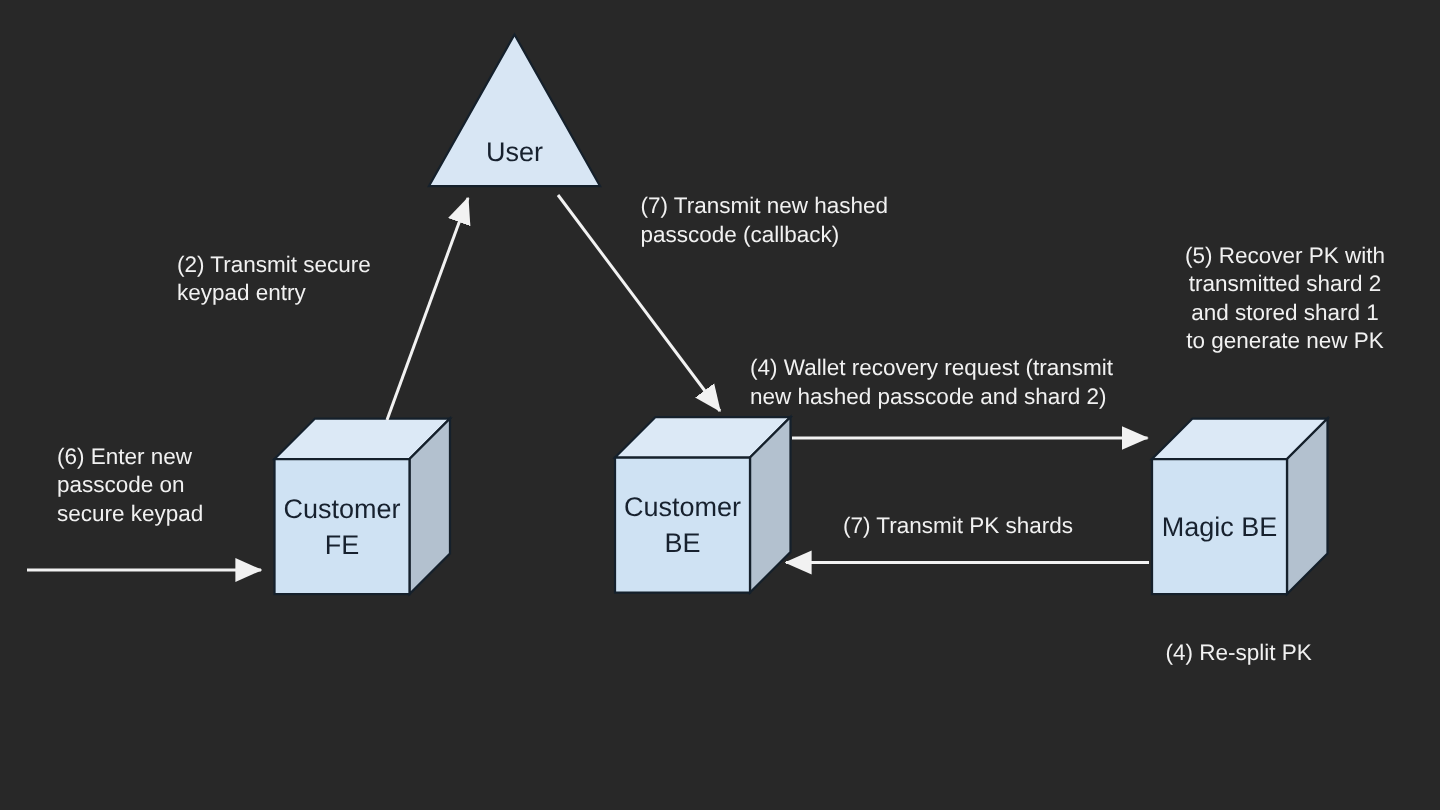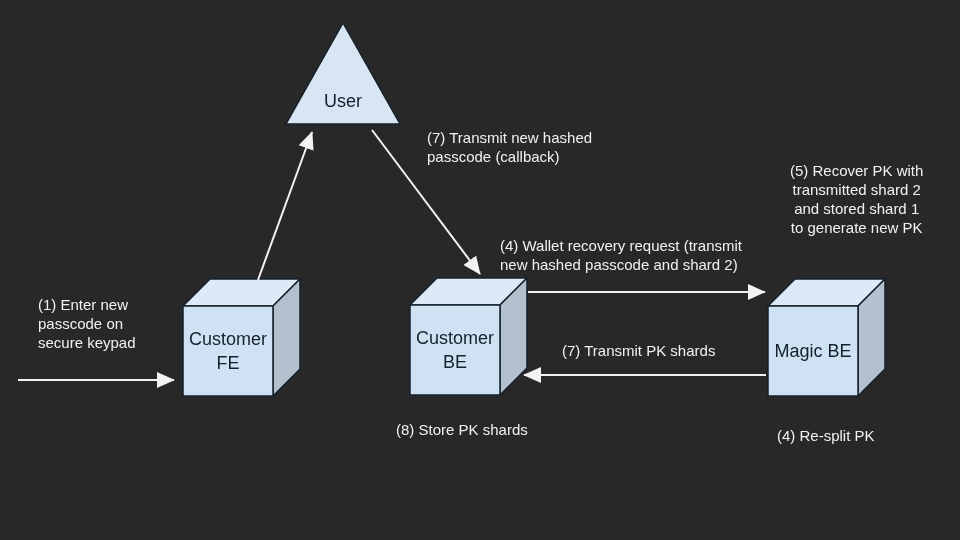--- a/index.html
+++ b/index.html
@@ -85,28 +85,29 @@
     <line class="arrow" x1="766" y1="375" x2="524" y2="375" marker-end="url(#ah)"></line>
   </svg>
 
   <div class="node-label" style="left:343px; top:89px;">User</div>
   <div class="node-label" style="left:228px; top:327px;">Customer
 FE</div>
   <div class="node-label" style="left:455px; top:326px;">Customer
 BE</div>
   <div class="node-label" style="left:813px; top:339px;">Magic BE</div>
 
-  <div class="step-label" style="left:38px; top:295px;">(1) Enter new
+  <div class="step-label" style="left:38px; top:295px;">(6) Enter new
 passcode on
 secure keypad</div>
+  <div class="step-label" style="left:118px; top:167px;">(2) Transmit secure
+keypad entry</div>
   <div class="step-label" style="left:427px; top:128px;">(7) Transmit new hashed
 passcode (callback)</div>
   <div class="step-label" style="left:500px; top:236px;">(4) Wallet recovery request (transmit
 new hashed passcode and shard 2)</div>
   <div class="step-label" style="left:790px; top:161px;text-align:center;">(5) Recover PK with
 transmitted shard 2
 and stored shard 1
 to generate new PK</div>
   <div class="step-label" style="left:777px; top:426px;">(4) Re-split PK</div>
   <div class="step-label" style="left:562px; top:341px;">(7) Transmit PK shards</div>
-  <div class="step-label" style="left:396px; top:420px;">(8) Store PK shards</div>
 
 </div>
 
 </body></html>

